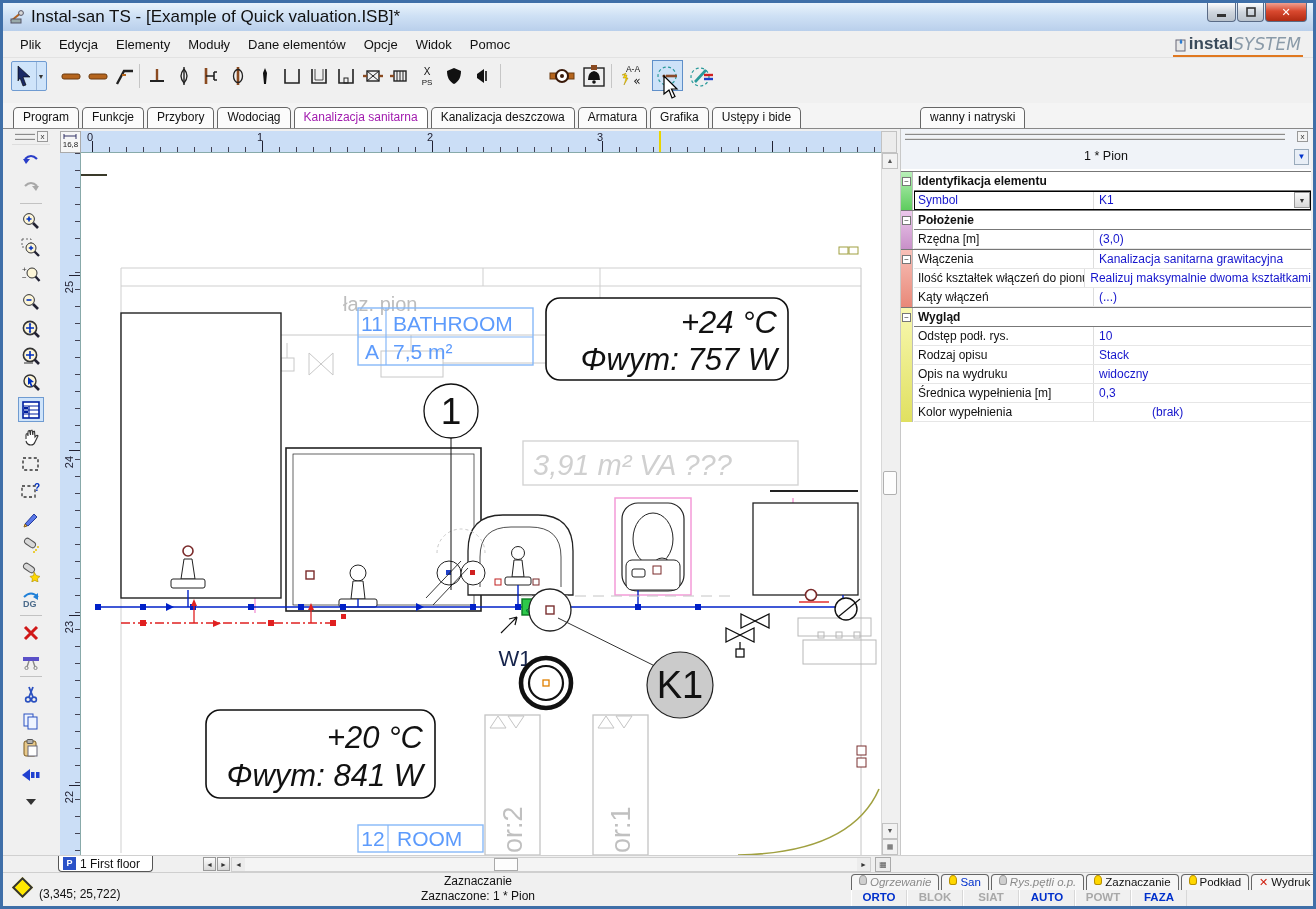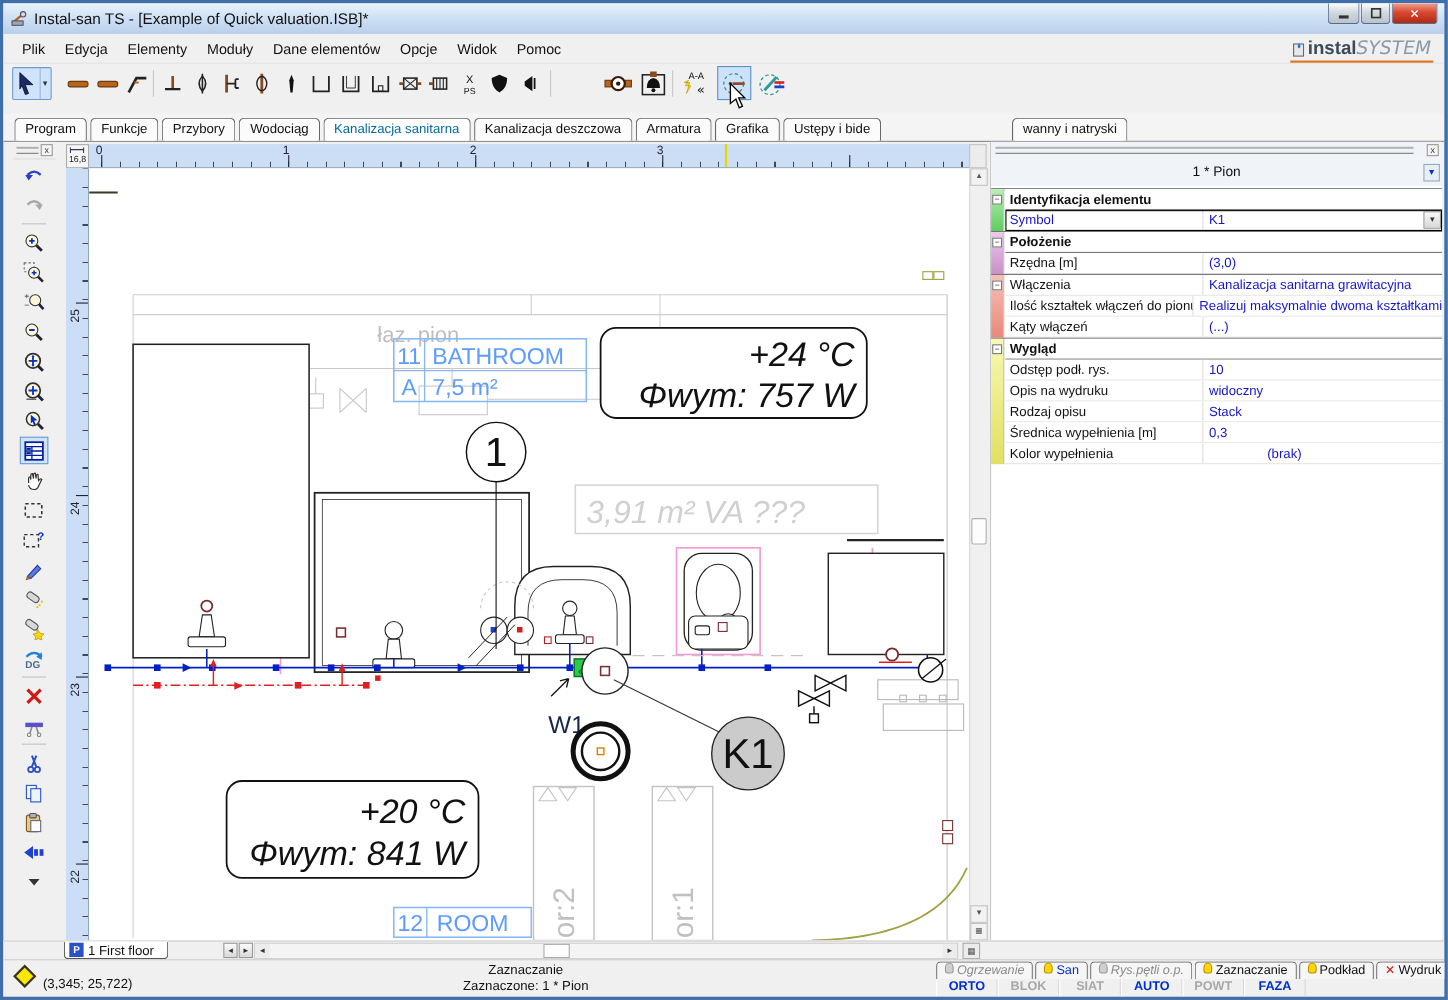--- a/index.html
+++ b/index.html
@@ -4,21 +4,21 @@
 <style>
   html,body{margin:0;padding:0;background:#888;}
   *{box-sizing:border-box;}
   .window{position:relative;width:1316px;height:909px;background:#f0f0f0;
     border:3px solid #3f6fa8;outline:1px solid #16305a;overflow:hidden;
     font-family:"Liberation Sans","DejaVu Sans",sans-serif;font-size:12px;color:#111;}
 
   
   .titlebar{position:absolute;left:0;top:0;right:0;height:28px;
     background:linear-gradient(#e9f3fc,#cfe1f5 45%,#b9cfeb);display:flex;align-items:center;padding-left:6px;}
-  .title-text{font-size:14px;color:#111;margin-left:6px;}
+  .title-text{font-size:17px;color:#111;margin-left:6px;}
   .winbtns{position:absolute;right:6px;top:0;display:flex;}
   .wbtn{height:19px;border:1px solid #5a6b86;border-top:none;border-radius:0 0 4px 4px;
     background:linear-gradient(#fdfdfd,#cfd6de 50%,#b9c2cc);display:flex;align-items:center;justify-content:center;
     font-size:9px;color:#222;margin-left:1px;}
   .wbtn.min{width:29px}.wbtn.max{width:27px}
   .wbtn.close{width:42px;background:linear-gradient(#f0a090,#d9492f 45%,#b02a12);color:#fff;font-size:11px;}
 
   
   .menubar{position:absolute;left:0;top:28px;right:0;height:27px;background:#f0f0f0;display:flex;align-items:center;padding-left:8px;border-bottom:1px solid #e2e2e2;}
   .menu-item{padding:4px 9px;font-size:13px;}
@@ -31,21 +31,21 @@
   .tbtn{position:absolute;top:4px;width:26px;height:28px;display:flex;align-items:center;justify-content:center;}
   .tsep{position:absolute;top:6px;width:1px;height:24px;background:#c6c6c6;}
   .selbtn{position:absolute;left:8px;top:3px;width:36px;height:30px;border:1px solid #6f9bd1;background:#cfe4fa;border-radius:2px;display:flex;align-items:center;}
   .selbtn .dd{width:9px;font-size:7px;color:#333;text-align:center;border-left:1px solid #9ab6d8;height:100%;display:flex;align-items:center;justify-content:center;}
   .pion-btn{position:absolute;left:649px;top:2px;width:31px;height:31px;border:1px solid #5f8fc9;background:#cde2f8;display:flex;align-items:center;justify-content:center;}
 
   
   .tabrow{position:absolute;left:0;top:100px;right:0;height:26px;background:#f4f4f4;border-bottom:1px solid #888;}
   .dtab{display:inline-block;height:21px;line-height:19px;border:1px solid #666;border-bottom:none;border-radius:5px 5px 0 0;
     background:#fbfbfb;padding:0 9px;margin-right:3px;font-size:12px;vertical-align:bottom;}
-  .dtab.active{color:#0369a1;background:#fff;}
+  .dtab.active{color:#a21caf;background:#fff;}
   .dtabs{position:absolute;left:10px;bottom:0;white-space:nowrap;}
   .dtab-far{position:absolute;left:917px;bottom:0;}
 
   
   .ltool{position:absolute;left:9px;top:126px;width:38px;height:726px;background:#f0f0f0;}
   .dockhead{height:16px;position:relative;border-bottom:1px solid #ddd;}
   .grip{position:absolute;left:3px;top:4px;width:20px;height:7px;border-top:2px ridge #dfdfdf;border-bottom:2px ridge #dfdfdf;}
   .dockx{position:absolute;right:2px;top:2px;width:11px;height:11px;border:1px solid #999;background:#f4f4f4;font-size:8px;line-height:9px;text-align:center;color:#333;}
   .lbtn{width:26px;height:25px;margin:2px auto 0 auto;display:flex;align-items:center;justify-content:center;}
   .lbtn.active{border:1px solid #6f9bd1;background:#cfe4fa;}
@@ -791,26 +791,26 @@
 
       <div class="psec">
         <div class="gut" style="background:linear-gradient(#f8f8b0,#e0e060)"></div>
         <div class="cbox">−</div>
         <div class="shead">Wygląd</div>
         <div class="prow">
           <div class="pname">Odstęp podł. rys.</div>
           <div class="pval">10</div>
         </div>
         <div class="prow">
+          <div class="pname">Rodzaj opisu</div>
+          <div class="pval">Stack</div>
+        </div>
+        <div class="prow">
           <div class="pname">Opis na wydruku</div>
           <div class="pval">widoczny</div>
-        </div>
-        <div class="prow">
-          <div class="pname">Rodzaj opisu</div>
-          <div class="pval">Stack</div>
         </div>
         <div class="prow">
           <div class="pname">Średnica wypełnienia [m]</div>
           <div class="pval">0,3</div>
         </div>
         <div class="prow">
           <div class="pname">Kolor wypełnienia</div>
           <div class="pval indent">(brak)</div>
         </div>
       </div>

